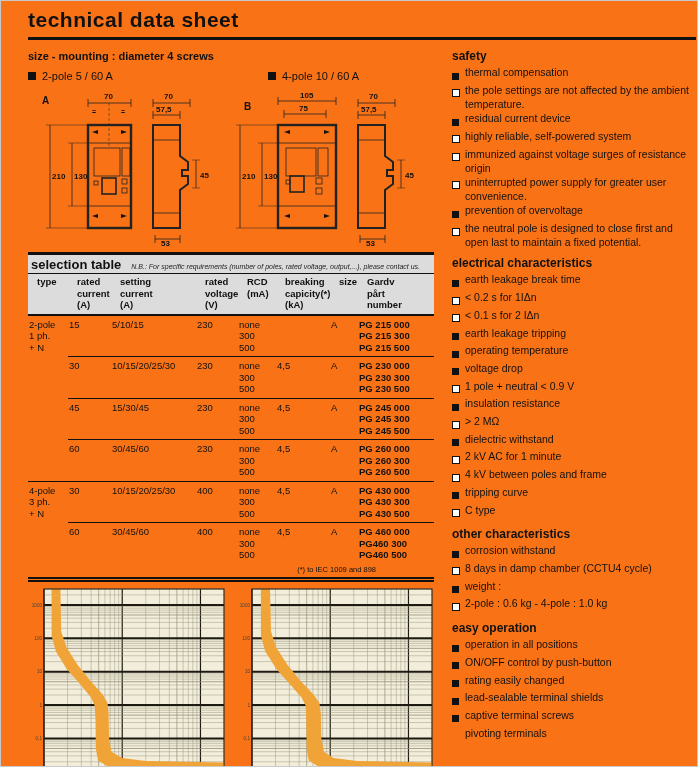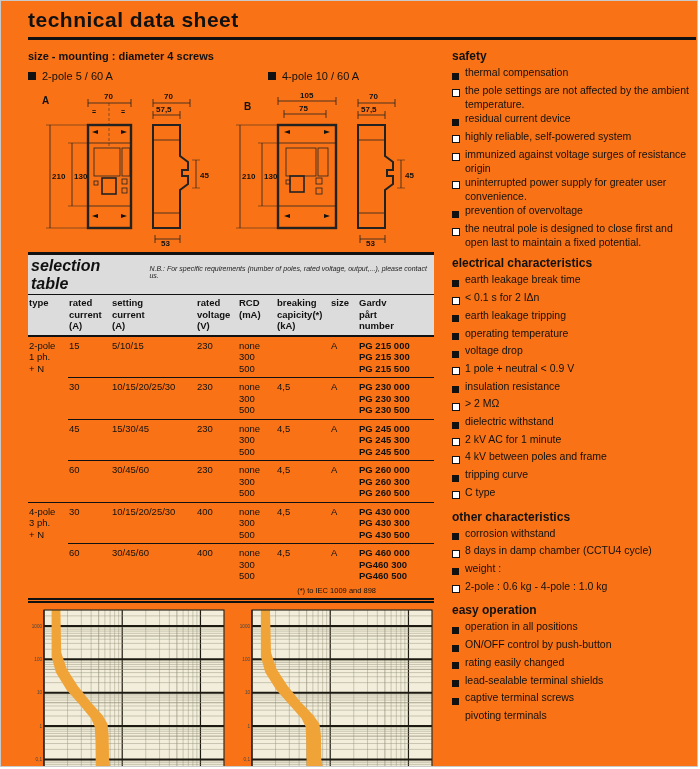--- a/index.html
+++ b/index.html
@@ -14,24 +14,24 @@
   .sec-heading{font-size:11px;font-weight:bold;margin:2px 0 8px 0;}
   .variant-row{display:flex;font-size:11px;margin-bottom:6px;}
   .variant{display:flex;align-items:center;gap:6px;}
   .variant:first-child{width:240px;}
   .sqb{display:inline-block;width:8px;height:8px;background:#111;}
   
   .diagrams{display:block;margin-bottom:4px;}
   
   .sel-wrap{border-bottom:5px double #111;}
   .sel-head{background:#dcdcdc;border-top:3px solid #111;border-bottom:1px solid #111;display:flex;align-items:baseline;padding:2px 3px 1px 3px;}
-  .sel-title{font-size:16px;font-weight:bold;margin-right:10px;font-style:italic;}
+  .sel-title{font-size:13px;font-weight:bold;margin-right:10px;}
   .sel-note{font-size:7px;font-style:italic;color:#222;}
   table.sel{border-collapse:collapse;width:406px;table-layout:fixed;font-size:9.5px;line-height:11.5px;}
-  table.sel th{background:#dcdcdc;text-align:left;font-weight:bold;vertical-align:top;padding:2px 1px 3px 1px;border-bottom:2.5px solid #111;}
+  table.sel th{background:#dcdcdc;text-align:left;font-weight:bold;vertical-align:top;padding:2px 1px 3px 9px;border-bottom:2.5px solid #111;}
   table.sel td{vertical-align:top;padding:3px 1px 3px 1px;}
   table.sel td.part{font-weight:bold;}
   table.sel tr.sep td{border-top:1.5px solid #111;}
   table.sel tr.gsep td, table.sel tr.gsep td.type{border-top:1.5px solid #111;}
   .footnote{font-size:7.5px;text-align:right;padding:1px 58px 3px 0;}
   
   .charts-row{display:flex;gap:10px;margin-top:4px;}
   .chart-block{display:flex;flex-direction:column;align-items:center;}
   
   .rc-heading{font-size:12px;font-weight:bold;margin:1px 0 2px 0;}
@@ -568,20 +568,24 @@
             </div>
           </div>
           <div class="rc-section">
             <div class="rc-heading">electrical characteristics</div>
             <div class="rc-item">
               <span class="rc-bullet"><span class="b-filled"></span></span>
               <span class="rc-text">earth leakage break time</span>
             </div>
             <div class="rc-item">
               <span class="rc-bullet"><span class="b-open"></span></span>
+              <span class="rc-text">&lt; 0.2 s for 1IΔn</span>
+            </div>
+            <div class="rc-item">
+              <span class="rc-bullet"><span class="b-open"></span></span>
               <span class="rc-text">&lt; 0.1 s for 2 IΔn</span>
             </div>
             <div class="rc-item">
               <span class="rc-bullet"><span class="b-filled"></span></span>
               <span class="rc-text">earth leakage tripping</span>
             </div>
             <div class="rc-item">
               <span class="rc-bullet"><span class="b-filled"></span></span>
               <span class="rc-text">operating temperature</span>
             </div>

